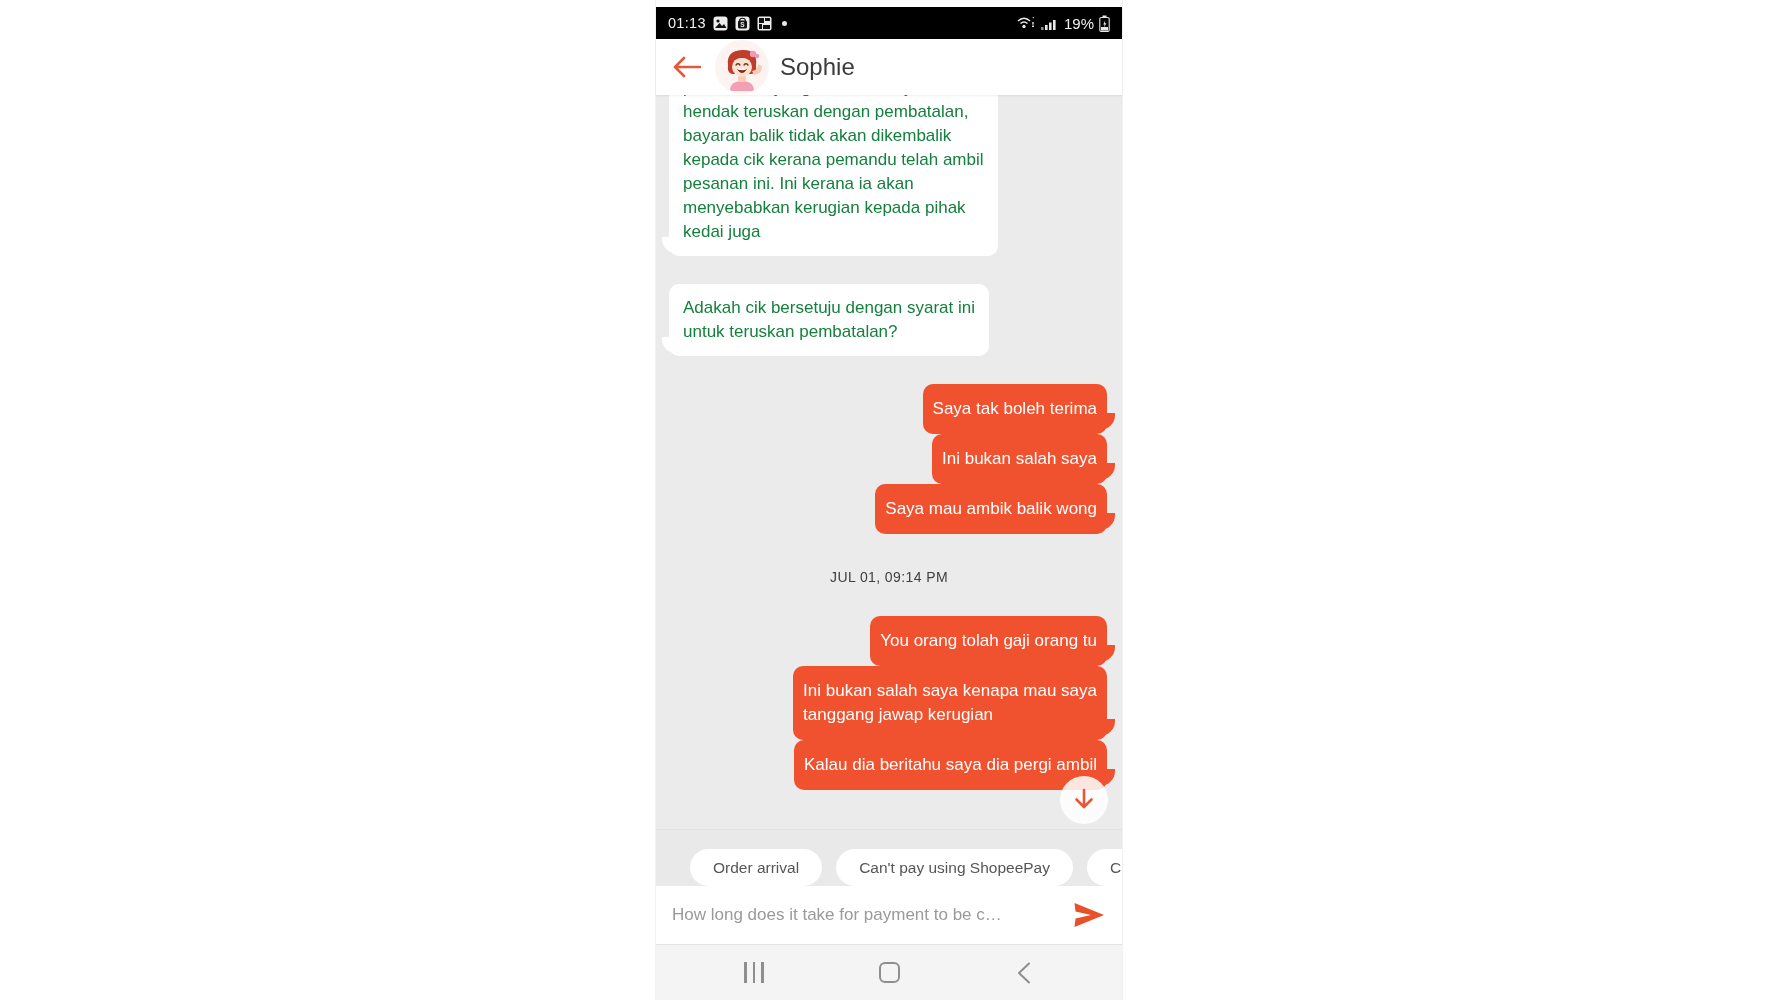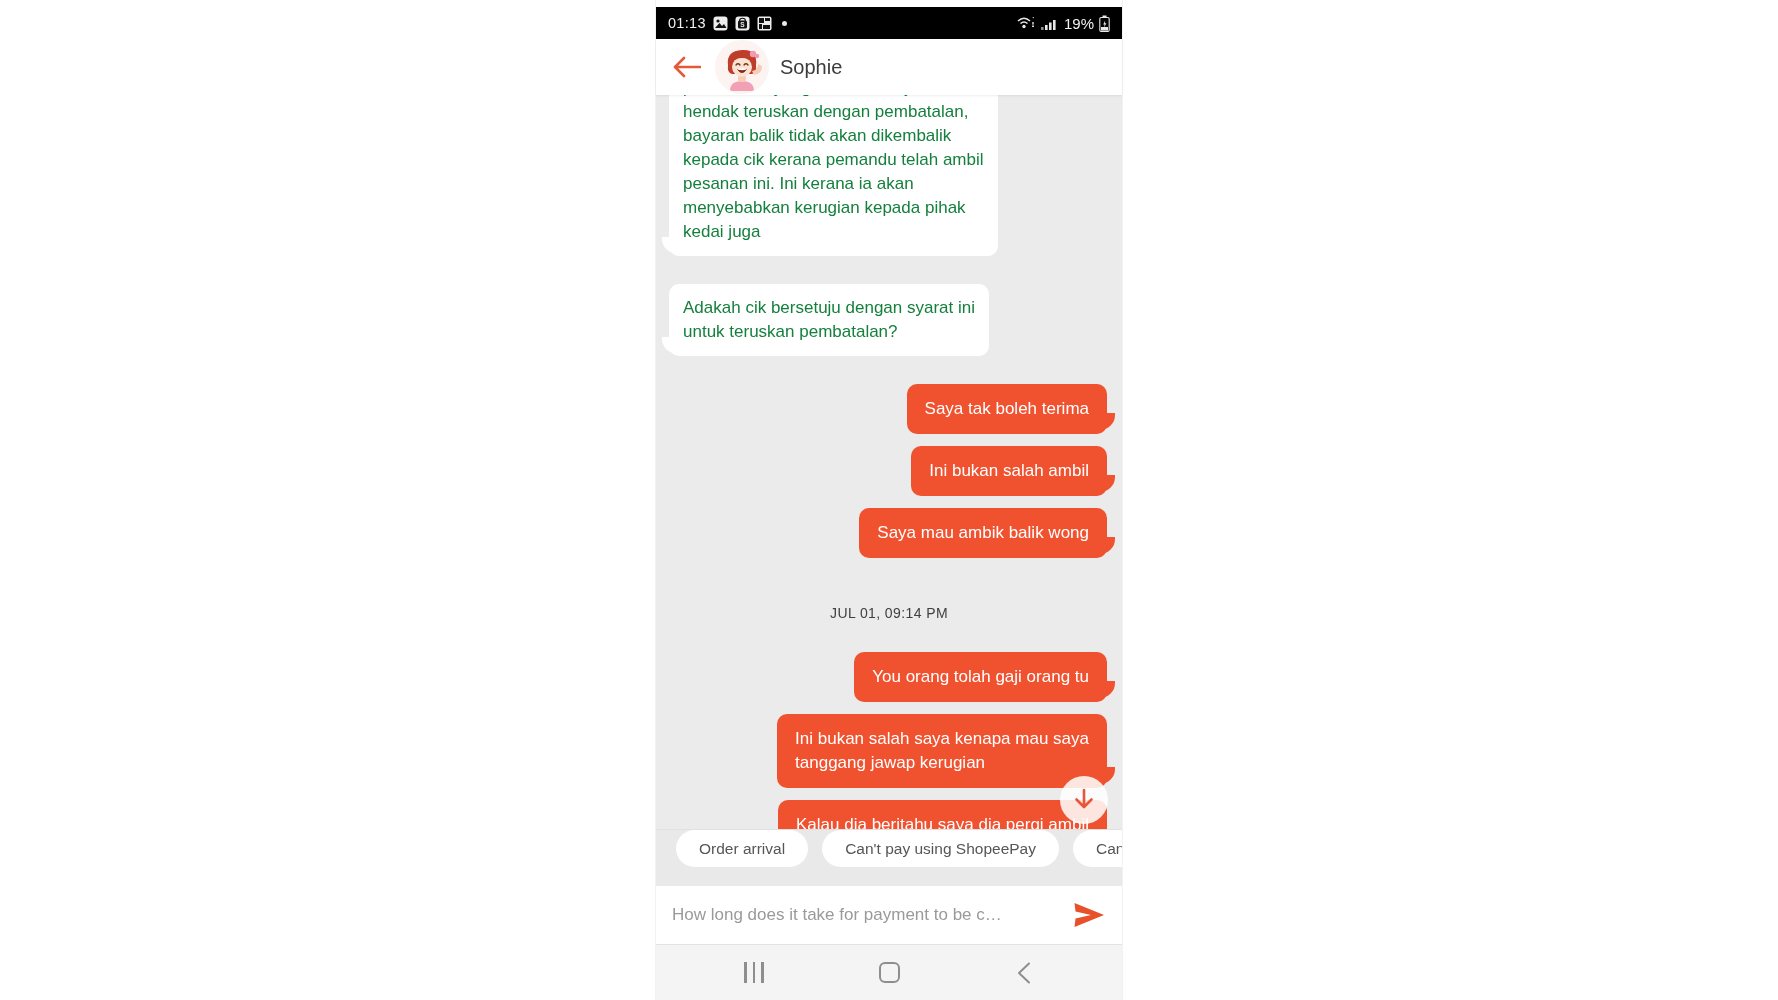--- a/index.html
+++ b/index.html
@@ -20,46 +20,46 @@
   .status-right { margin-left:auto; display:flex; align-items:center; gap:5px; }
   .battery-pct { font-size:15px; }
 
   
   .app-header { height:62px; background:#fff; display:flex; align-items:center;
                 padding:0 14px; gap:12px; position:relative; z-index:5;
                 box-shadow:0 1px 2px rgba(0,0,0,0.07); }
   .back-btn { width:34px; height:34px; display:flex; align-items:center; justify-content:center; cursor:pointer; }
   .avatar { width:52px; height:52px; border-radius:50%; overflow:hidden; background:#fdf4f1;
             box-shadow:0 0 0 1px rgba(0,0,0,0.04); flex:0 0 auto; }
-  .contact-name { font-size:20px; color:#3b3b3b; }
+  .contact-name { font-size:24px; color:#3b3b3b; }
 
   
   .chat { flex:0 0 734px; background:#ebebeb; overflow:hidden; position:relative;
           padding:0 13px; display:flex; flex-direction:column; align-items:flex-start; }
   .bubble { position:relative; max-width:382px; font-size:17px; line-height:24px;
             white-space:pre-line; border-radius:10px; }
   .bubble.left  { background:#fff; color:#15803d; padding:12px 14px; align-self:flex-start;
                   margin-bottom:17px; }
   .bubble.left::after { content:""; position:absolute; left:-7px; bottom:3px; width:14px; height:16px;
                   background:#fff; border-radius:0 0 0 14px; }
-  .bubble.right { background:#f0512e; color:#fff; padding:13px 18px; align-self:flex-end;
-                  margin-right:2px; margin-bottom:12px; }
+  .bubble.right { background:#f0512e; color:#fff; padding:13px 10px; align-self:flex-end;
+                  margin-right:2px; }
   .bubble.right::after { content:""; position:absolute; right:-8px; bottom:4px; width:15px; height:17px;
                   background:#f0512e; border-radius:0 0 15px 0; }
   .bubble.clip-top { margin-top:-31px; }
   .bubble.gap-before { margin-top:11px; }
   .date-divider { align-self:center; color:#404040; font-size:14px; letter-spacing:0.4px;
                   margin:34px 0 30px 0; line-height:18px; }
   .scroll-btn { position:absolute; right:14px; top:681px; width:48px; height:48px; border-radius:50%;
                 background:rgba(255,255,255,0.85); display:flex; align-items:center; justify-content:center;
                 cursor:pointer; z-index:4; }
 
   
-  .quick-replies { flex:0 0 57px; background:#e9e9e9; display:flex; align-items:flex-start;
-                   gap:14px; padding:0 20px; overflow:hidden; border-top:1px solid rgba(0,0,0,0.03); }
+  .quick-replies { flex:0 0 57px; background:#e9e9e9; display:flex; align-items:flex-end;
+                   gap:14px; padding:0 34px; overflow:hidden; border-top:1px solid rgba(0,0,0,0.03); }
   .chip { background:#fff; border-radius:19px; height:37px; display:flex; align-items:center;
           padding:0 23px; font-size:15.5px; color:#565656; white-space:nowrap; flex:0 0 auto; cursor:pointer; }
   .chip.clipped { min-width:170px; }
 
   
   .composer { flex:0 0 58px; background:#fff; display:flex; align-items:center; padding:13px 16px; }
   .composer input { flex:1; border:none; outline:none; font-size:17px; color:#3c3c3c;
                     font-family:"Liberation Sans", sans-serif; background:transparent; }
   .composer input::placeholder { color:#9a9a9a; }
   .send-btn { width:34px; height:30px; display:flex; align-items:center; justify-content:center;
@@ -164,21 +164,21 @@
   </div>
 
   <div class="chat">
     <div id="message-list" style="display:contents;"><div class="bubble left clip-top">pihak kedai yang berkenaan, jika
 hendak teruskan dengan pembatalan,
 bayaran balik tidak akan dikembalik
 kepada cik kerana pemandu telah ambil
 pesanan ini. Ini kerana ia akan
 menyebabkan kerugian kepada pihak
 kedai juga</div><div class="bubble left gap-before">Adakah cik bersetuju dengan syarat ini
-untuk teruskan pembatalan?</div><div class="bubble right gap-before">Saya tak boleh terima</div><div class="bubble right">Ini bukan salah ambil</div><div class="bubble right">Saya mau ambik balik wong</div><div class="date-divider">JUL 01, 09:14 PM</div><div class="bubble right">You orang tolah gaji orang tu</div><div class="bubble right">Ini bukan salah saya kenapa mau saya
+untuk teruskan pembatalan?</div><div class="bubble right gap-before">Saya tak boleh terima</div><div class="bubble right">Ini bukan salah saya</div><div class="bubble right">Saya mau ambik balik wong</div><div class="date-divider">JUL 01, 09:14 PM</div><div class="bubble right">You orang tolah gaji orang tu</div><div class="bubble right">Ini bukan salah saya kenapa mau saya
 tanggang jawap kerugian</div><div class="bubble right">Kalau dia beritahu saya dia pergi ambil</div></div>
     <div class="scroll-btn">
       <svg width="22" height="24" viewBox="0 0 22 24">
           <path d="M11 2 L11 18 M3.5 11.5 L11 19 L18.5 11.5" fill="none" stroke="#e8563a" stroke-width="2.6" stroke-linecap="round" stroke-linejoin="round"></path>
         </svg>
     </div>
   </div>
 
   <div class="quick-replies" id="quick-replies">
       <div class="chip">Order arrival</div>

